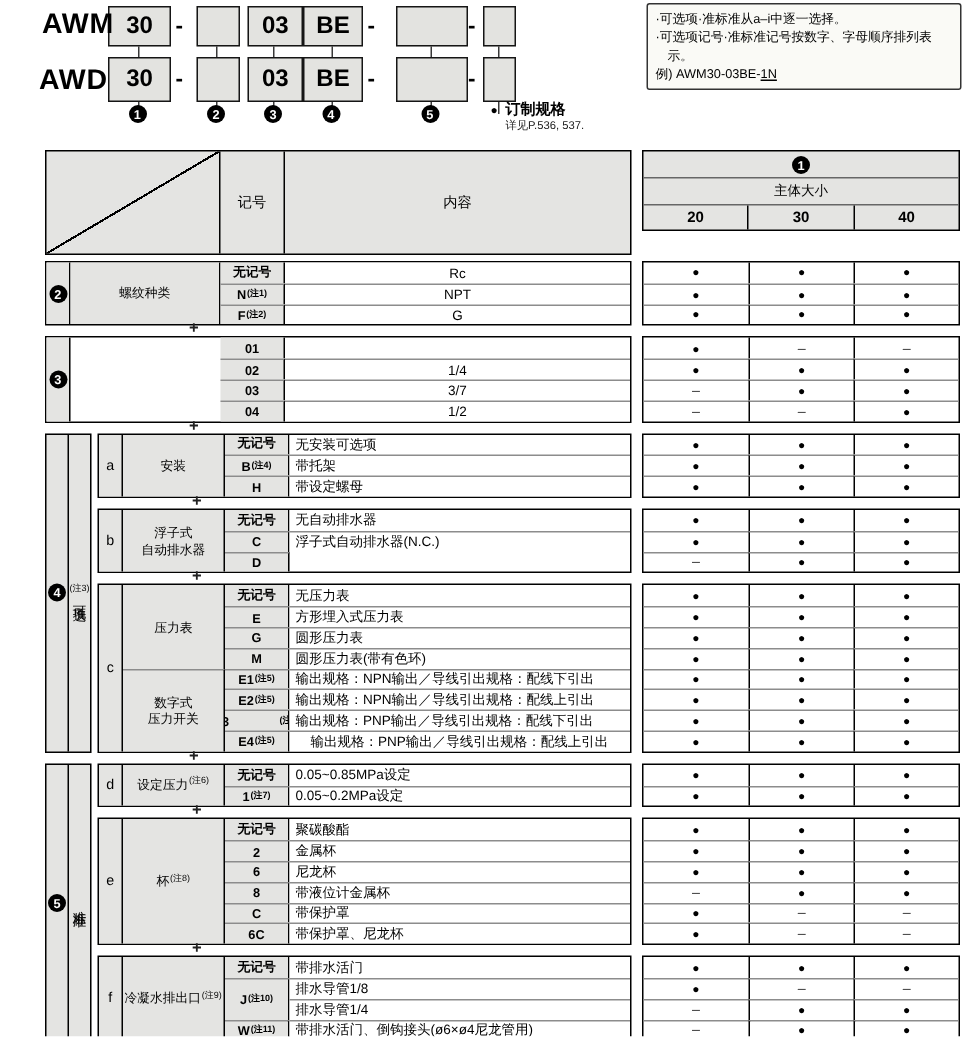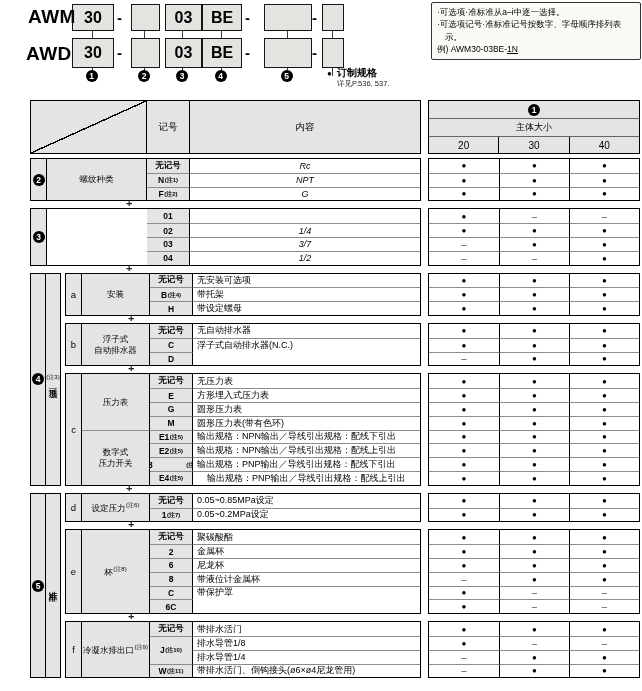--- a/index.html
+++ b/index.html
@@ -39,21 +39,21 @@
   .lblock{border:1.5px solid #000;display:grid;background:#fff;box-sizing:border-box;}
   .lblock.simple{width:391px;flex:0 0 391px;grid-template-columns:16px 100px 43px 1fr;}
   .lblock.complex{width:356px;flex:0 0 356px;grid-template-columns:16px 68px 43px 1fr;}
   .cell{display:flex;align-items:center;justify-content:center;font-size:9px;overflow:hidden;box-sizing:border-box;}
   .col1{background:var(--gray);border-right:1px solid #000;}
   .letter{font-size:9.5px;}
   .gname{background:var(--gray);border-right:1px solid #000;flex-direction:column;line-height:10.5px;
          font-size:8.5px;white-space:nowrap;}
   .code{background:var(--gray);border-right:1px solid #000;font-weight:bold;font-size:8.5px;white-space:nowrap;}
   .content{justify-content:flex-start;padding:0 4px;background:#fff;text-align:left;}
-  .content.center{justify-content:center;font-style:italic;}
+  .content.center{justify-content:center;}
   .tsep{border-top:1.5px solid #8c8c8c;}
   sup.sup{font-size:6px;line-height:6px;vertical-align:super;margin-left:0.5px;font-weight:bold;}
   .gname sup.sup{font-weight:normal;}
 
   .mblock{border:1.5px solid #000;display:grid;grid-template-columns:repeat(3,1fr);background:#fff;
           width:212px;flex:0 0 212px;margin-left:7px;box-sizing:border-box;}
   .mcell{display:flex;align-items:center;justify-content:center;font-size:8px;box-sizing:border-box;}
   .mcell.na{font-size:9.5px;color:#333;}
   .vsep{border-left:1px solid #000;}
   .tsep2{border-top:1.5px solid #8c8c8c;}
@@ -70,34 +70,34 @@
 
   
   .pdiv{height:7px;position:relative;}
   .plus{position:absolute;top:-3px;font-size:11px;font-weight:bold;line-height:11px;color:#222;}
   .plus.sec-level{left:96px;}
   .plus.grp-level{left:63px;}
 
   
   #thead{margin-bottom:4px;}
   .thead-left{width:391px;flex:0 0 391px;border:1.5px solid #000;background:var(--gray);display:flex;
-              box-sizing:border-box;height:54px;}
+              box-sizing:border-box;height:70px;}
   .th-diag{width:116px;border-right:1px solid #000;position:relative;box-sizing:border-box;}
   .th-diag .diagline{position:absolute;inset:0;
       background:linear-gradient(to bottom right,transparent calc(50% - 0.7px),#000 calc(50% - 0.7px),
                  #000 calc(50% + 0.7px),transparent calc(50% + 0.7px));}
   .th-code{width:43px;border-right:1px solid #000;display:flex;align-items:center;justify-content:center;
            font-size:9.5px;box-sizing:border-box;}
   .th-content{flex:1;display:flex;align-items:center;justify-content:center;font-size:9.5px;}
   .thead-right{width:212px;flex:0 0 212px;border:1.5px solid #000;background:var(--gray);margin-left:7px;
                box-sizing:border-box;display:flex;flex-direction:column;height:54px;}
   .thr-row1{height:17px;border-bottom:1px solid #666;display:flex;align-items:center;justify-content:center;}
   .thr-row2{height:17px;border-bottom:1px solid #666;display:flex;align-items:center;justify-content:center;font-size:9px;}
   .thr-row3{flex:1;display:flex;}
-  .thr-row3 div{flex:1;display:flex;align-items:center;justify-content:center;font-weight:normal;font-size:10px;}
+  .thr-row3 div{flex:1;display:flex;align-items:center;justify-content:center;font-weight:bold;font-size:10px;}
 </style>
 </head>
 <body>
 
 <div id="page">
 
   <div id="top">
     <div class="vline" style="left:91.5px"></div>
     <div class="vline" style="left:144px"></div>
     <div class="vline" style="left:182px"></div>
@@ -463,20 +463,21 @@
                   <span>8</span>
                 </div>
                 <div class="cell content tsep" style="grid-area: 4 / 4;">带液位计金属杯</div>
                 <div class="cell code tsep" style="grid-area: 5 / 3 / span 1;">
                   <span>C</span>
                 </div>
                 <div class="cell content tsep" style="grid-area: 5 / 4;">带保护罩</div>
                 <div class="cell code tsep" style="grid-area: 6 / 3 / span 1;">
                   <span>6C</span>
                 </div>
+                <div class="cell content tsep" style="grid-area: 6 / 4;">带保护罩、尼龙杯</div>
               </div>
               <div class="mblock" style="grid-template-rows: repeat(6, var(--rh));">
                 <div class="mcell">●</div>
                 <div class="mcell vsep">●</div>
                 <div class="mcell vsep">●</div>
                 <div class="mcell tsep2">●</div>
                 <div class="mcell tsep2 vsep">●</div>
                 <div class="mcell tsep2 vsep">●</div>
                 <div class="mcell tsep2">●</div>
                 <div class="mcell tsep2 vsep">●</div>

